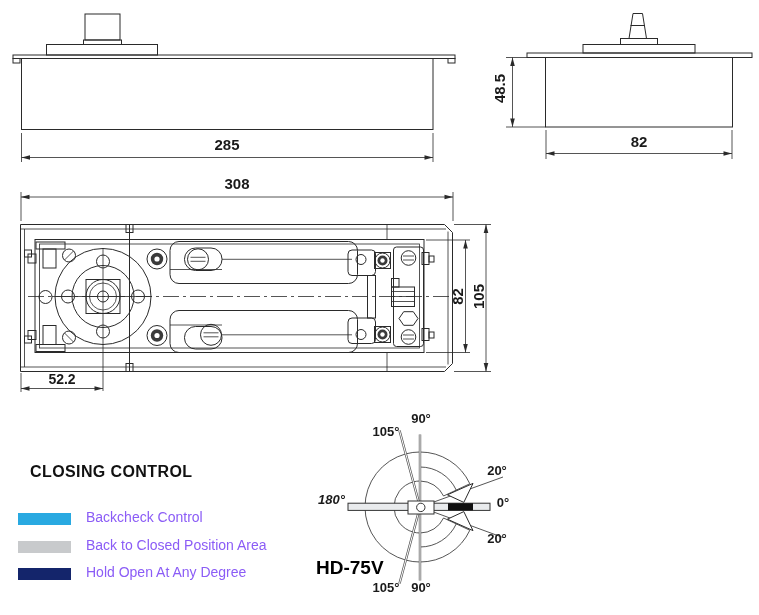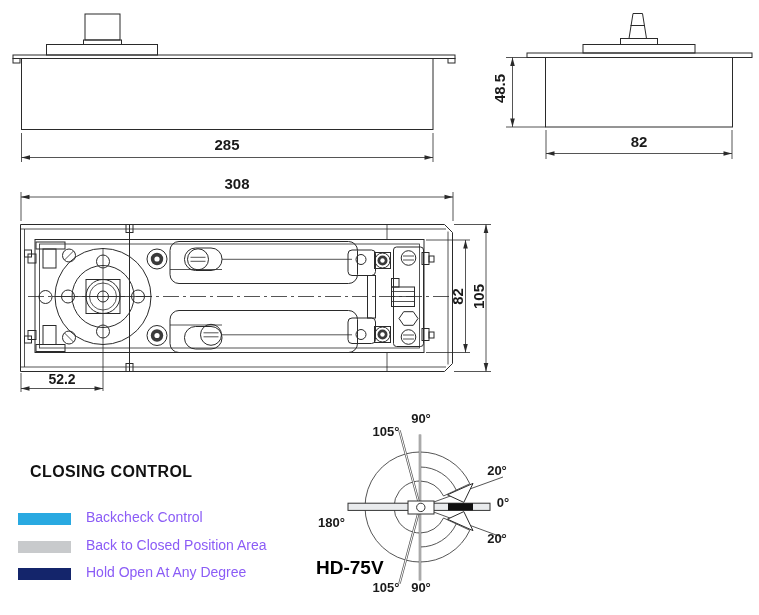--- a/index.html
+++ b/index.html
@@ -273,20 +273,20 @@
   </div>
   <div>
     <div class="swatch" style="left: 18px; top: 568px; background: rgb(20, 37, 107);"></div>
     <span class="legend-label" style="left:86px;top:565px;">Hold Open At Any Degree</span>
   </div>
 
   <span class="model" style="left:316px;top:557px;">HD-75V</span>
 
   <span class="txt ang" style="left:403px;top:412px;width:36px;">90°</span>
   <span class="txt ang" style="left:364px;top:425px;width:44px;">105°</span>
-  <span class="txt ang" style="left:309px;top:516px;width:45px;">180°</span>
+  <span class="txt ang" style="left:309px;top:493px;width:45px;font-style:italic;">180°</span>
   <span class="txt ang" style="left:489px;top:496px;width:28px;">0°</span>
   <span class="txt ang" style="left:480px;top:464px;width:34px;">20°</span>
   <span class="txt ang" style="left:480px;top:532px;width:34px;">20°</span>
   <span class="txt ang" style="left:403px;top:581px;width:36px;">90°</span>
   <span class="txt ang" style="left:364px;top:581px;width:44px;">105°</span>
 
 </div>
 
 </body></html>

